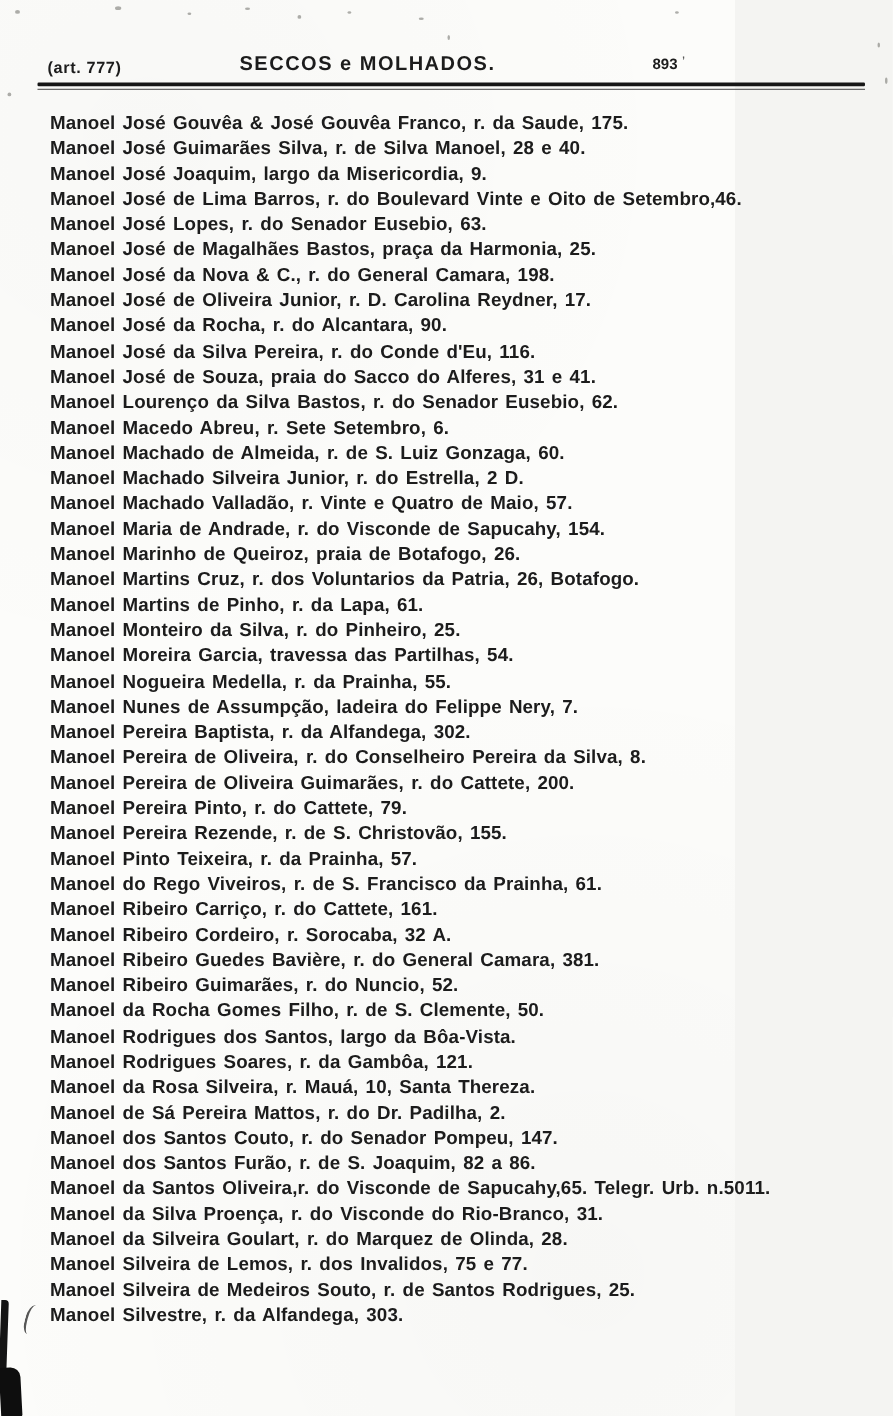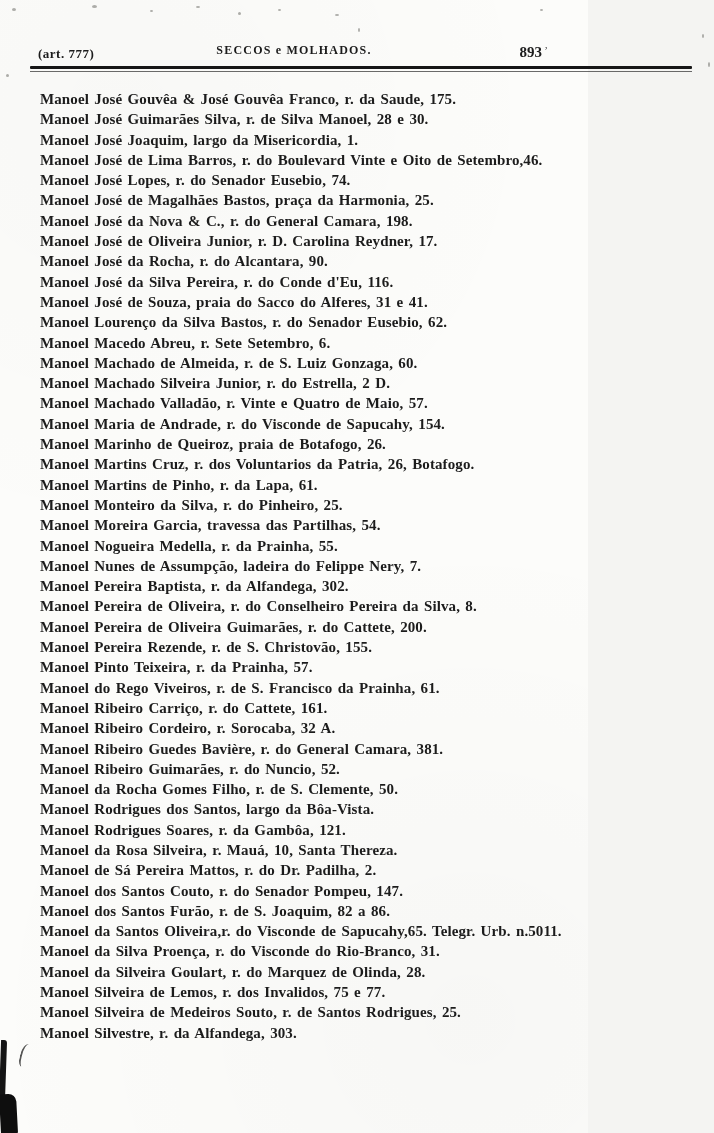--- a/index.html
+++ b/index.html
@@ -11,47 +11,47 @@
     background: #f4f4f2;
   }
   .page {
     position: relative;
     width: 588px;
     height: 1133px;
     background:
       radial-gradient(circle at 20% 10%, rgba(0,0,0,0.015), transparent 40%),
       radial-gradient(circle at 80% 90%, rgba(0,0,0,0.02), transparent 45%),
       #fcfcfa;
-    font-family: Liberation Serif, serif;
+    font-family: Liberation Sans, sans-serif;
     color: #1c1c1c;
   }
   
   .hdr-art {
     position: absolute;
     top: 46px;
     left: 38px;
     font-size: 13px;
     font-weight: 700;
     letter-spacing: 0.5px;
   }
   .hdr-title {
     position: absolute;
     top: 43px;
     left: 0;
     right: 0;
     text-align: center;
-    font-size: 12px;
+    font-size: 16px;
     font-weight: 700;
     letter-spacing: 1.2px;
   }
   .hdr-page {
     position: absolute;
     top: 44px;
     right: 46px;
-    font-size: 15px;
+    font-size: 12px;
     font-weight: 700;
   }
   .rule-thick {
     position: absolute;
     top: 66px;
     left: 30px;
     width: 662px;
     height: 3px;
     background: #161616;
     border-radius: 1px;
@@ -135,24 +135,24 @@
 
   <div class="hdr-title">SECCOS e MOLHADOS.</div>
 
   <div class="hdr-page">893</div>
 
   <div class="rule-thick"></div>
   <div class="rule-thin"></div>
 
   <div class="entries">
       <div class="entry">Manoel José Gouvêa &amp; José Gouvêa Franco, r. da Saude, 175.</div>
-      <div class="entry">Manoel José Guimarães Silva, r. de Silva Manoel, 28 e 30.</div>
-      <div class="entry">Manoel José Joaquim, largo da Misericordia, 1.</div>
+      <div class="entry">Manoel José Guimarães Silva, r. de Silva Manoel, 28 e 40.</div>
+      <div class="entry">Manoel José Joaquim, largo da Misericordia, 9.</div>
       <div class="entry">Manoel José de Lima Barros, r. do Boulevard Vinte e Oito de Setembro,46.</div>
-      <div class="entry">Manoel José Lopes, r. do Senador Eusebio, 74.</div>
+      <div class="entry">Manoel José Lopes, r. do Senador Eusebio, 63.</div>
       <div class="entry">Manoel José de Magalhães Bastos, praça da Harmonia, 25.</div>
       <div class="entry">Manoel José da Nova &amp; C., r. do General Camara, 198.</div>
       <div class="entry">Manoel José de Oliveira Junior, r. D. Carolina Reydner, 17.</div>
       <div class="entry">Manoel José da Rocha, r. do Alcantara, 90.</div>
       <div class="entry">Manoel José da Silva Pereira, r. do Conde d'Eu, 116.</div>
       <div class="entry">Manoel José de Souza, praia do Sacco do Alferes, 31 e 41.</div>
       <div class="entry">Manoel Lourenço da Silva Bastos, r. do Senador Eusebio, 62.</div>
       <div class="entry">Manoel Macedo Abreu, r. Sete Setembro, 6.</div>
       <div class="entry">Manoel Machado de Almeida, r. de S. Luiz Gonzaga, 60.</div>
       <div class="entry">Manoel Machado Silveira Junior, r. do Estrella, 2 D.</div>
@@ -161,20 +161,21 @@
       <div class="entry">Manoel Marinho de Queiroz, praia de Botafogo, 26.</div>
       <div class="entry">Manoel Martins Cruz, r. dos Voluntarios da Patria, 26, Botafogo.</div>
       <div class="entry">Manoel Martins de Pinho, r. da Lapa, 61.</div>
       <div class="entry">Manoel Monteiro da Silva, r. do Pinheiro, 25.</div>
       <div class="entry">Manoel Moreira Garcia, travessa das Partilhas, 54.</div>
       <div class="entry">Manoel Nogueira Medella, r. da Prainha, 55.</div>
       <div class="entry">Manoel Nunes de Assumpção, ladeira do Felippe Nery, 7.</div>
       <div class="entry">Manoel Pereira Baptista, r. da Alfandega, 302.</div>
       <div class="entry">Manoel Pereira de Oliveira, r. do Conselheiro Pereira da Silva, 8.</div>
       <div class="entry">Manoel Pereira de Oliveira Guimarães, r. do Cattete, 200.</div>
+      <div class="entry">Manoel Pereira Pinto, r. do Cattete, 79.</div>
       <div class="entry">Manoel Pereira Rezende, r. de S. Christovão, 155.</div>
       <div class="entry">Manoel Pinto Teixeira, r. da Prainha, 57.</div>
       <div class="entry">Manoel do Rego Viveiros, r. de S. Francisco da Prainha, 61.</div>
       <div class="entry">Manoel Ribeiro Carriço, r. do Cattete, 161.</div>
       <div class="entry">Manoel Ribeiro Cordeiro, r. Sorocaba, 32 A.</div>
       <div class="entry">Manoel Ribeiro Guedes Bavière, r. do General Camara, 381.</div>
       <div class="entry">Manoel Ribeiro Guimarães, r. do Nuncio, 52.</div>
       <div class="entry">Manoel da Rocha Gomes Filho, r. de S. Clemente, 50.</div>
       <div class="entry">Manoel Rodrigues dos Santos, largo da Bôa-Vista.</div>
       <div class="entry">Manoel Rodrigues Soares, r. da Gambôa, 121.</div>

